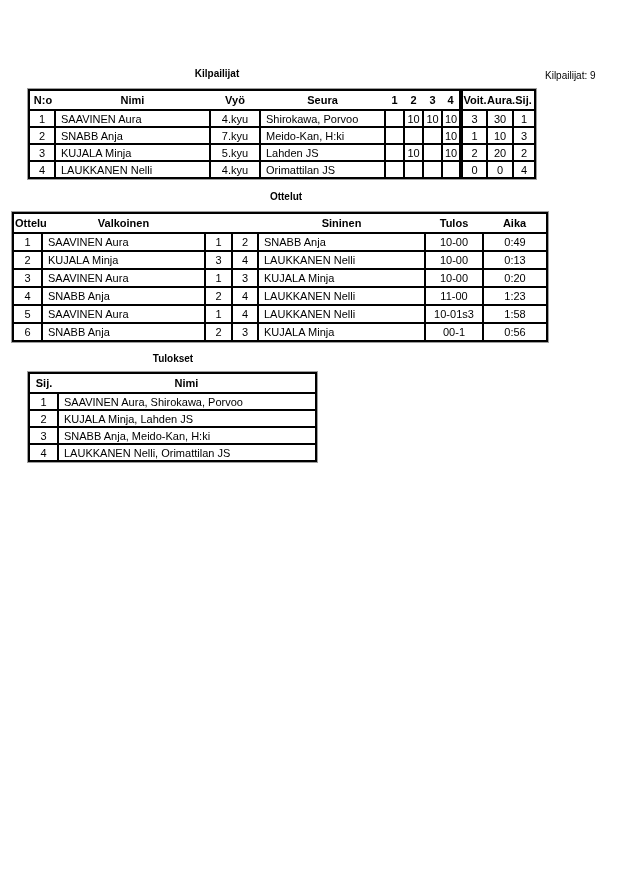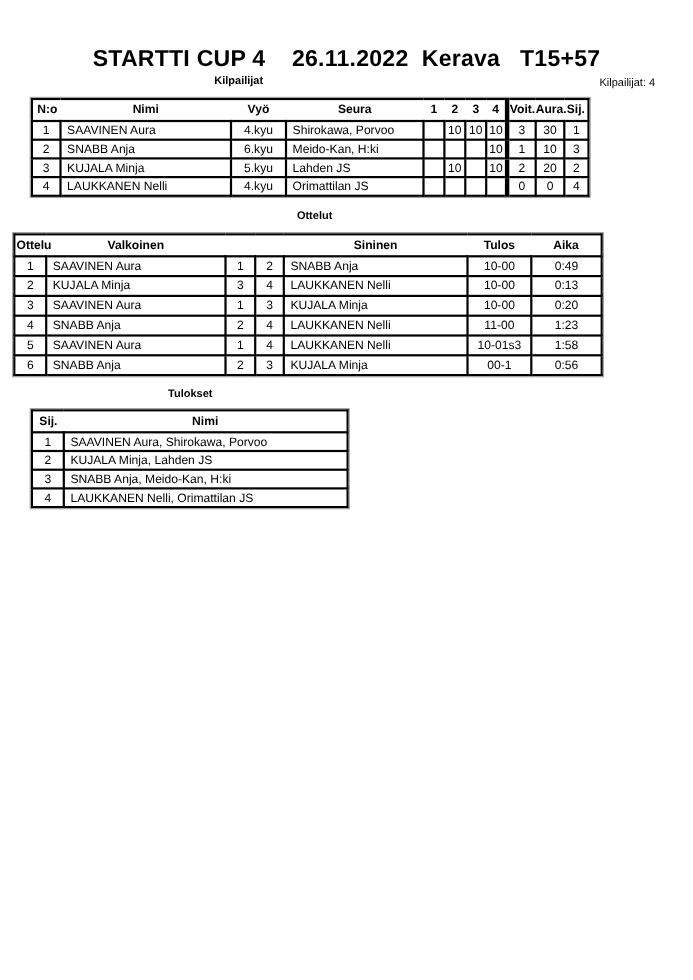--- a/index.html
+++ b/index.html
@@ -78,24 +78,23 @@
 
   #t-tulokset { left: 28px; top: 372px; width: 287px; }
   #t-tulokset thead tr { height: 20px; }
   #t-tulokset tbody tr { height: 17px; }
 </style>
 </head>
 <body>
 
 <div class="page">
 
-  <div class="doc-title">STARTTI CUP 4    26.11.2022  Kerava   T15+57</div>
 
   <div class="section-label" id="lbl-kilpailijat">Kilpailijat</div>
-  <div class="count-label">Kilpailijat: 4</div>
+  <div class="count-label">Kilpailijat: 9</div>
 
   <table class="doc" id="t-kilpailijat">
     <colgroup>
       <col style="width:26px">
         <col style="width:155px">
         <col style="width:50px">
         <col style="width:125px">
       <col style="width:19px">
         <col style="width:19px">
         <col style="width:19px">
@@ -129,21 +128,21 @@
         <td class="ctr">10</td>
         <td class="ctr">10</td>
         <td class="ctr">10</td>
         <td class="ctr thick">3</td>
         <td class="ctr">30</td>
         <td class="ctr">1</td>
       </tr>
       <tr>
         <td class="ctr">2</td>
         <td class="lft">SNABB Anja</td>
-        <td class="ctr">6.kyu</td>
+        <td class="ctr">7.kyu</td>
         <td class="lft">Meido-Kan, H:ki</td>
         <td class="ctr"></td>
         <td class="ctr"></td>
         <td class="ctr"></td>
         <td class="ctr">10</td>
         <td class="ctr thick">1</td>
         <td class="ctr">10</td>
         <td class="ctr">3</td>
       </tr>
       <tr>

